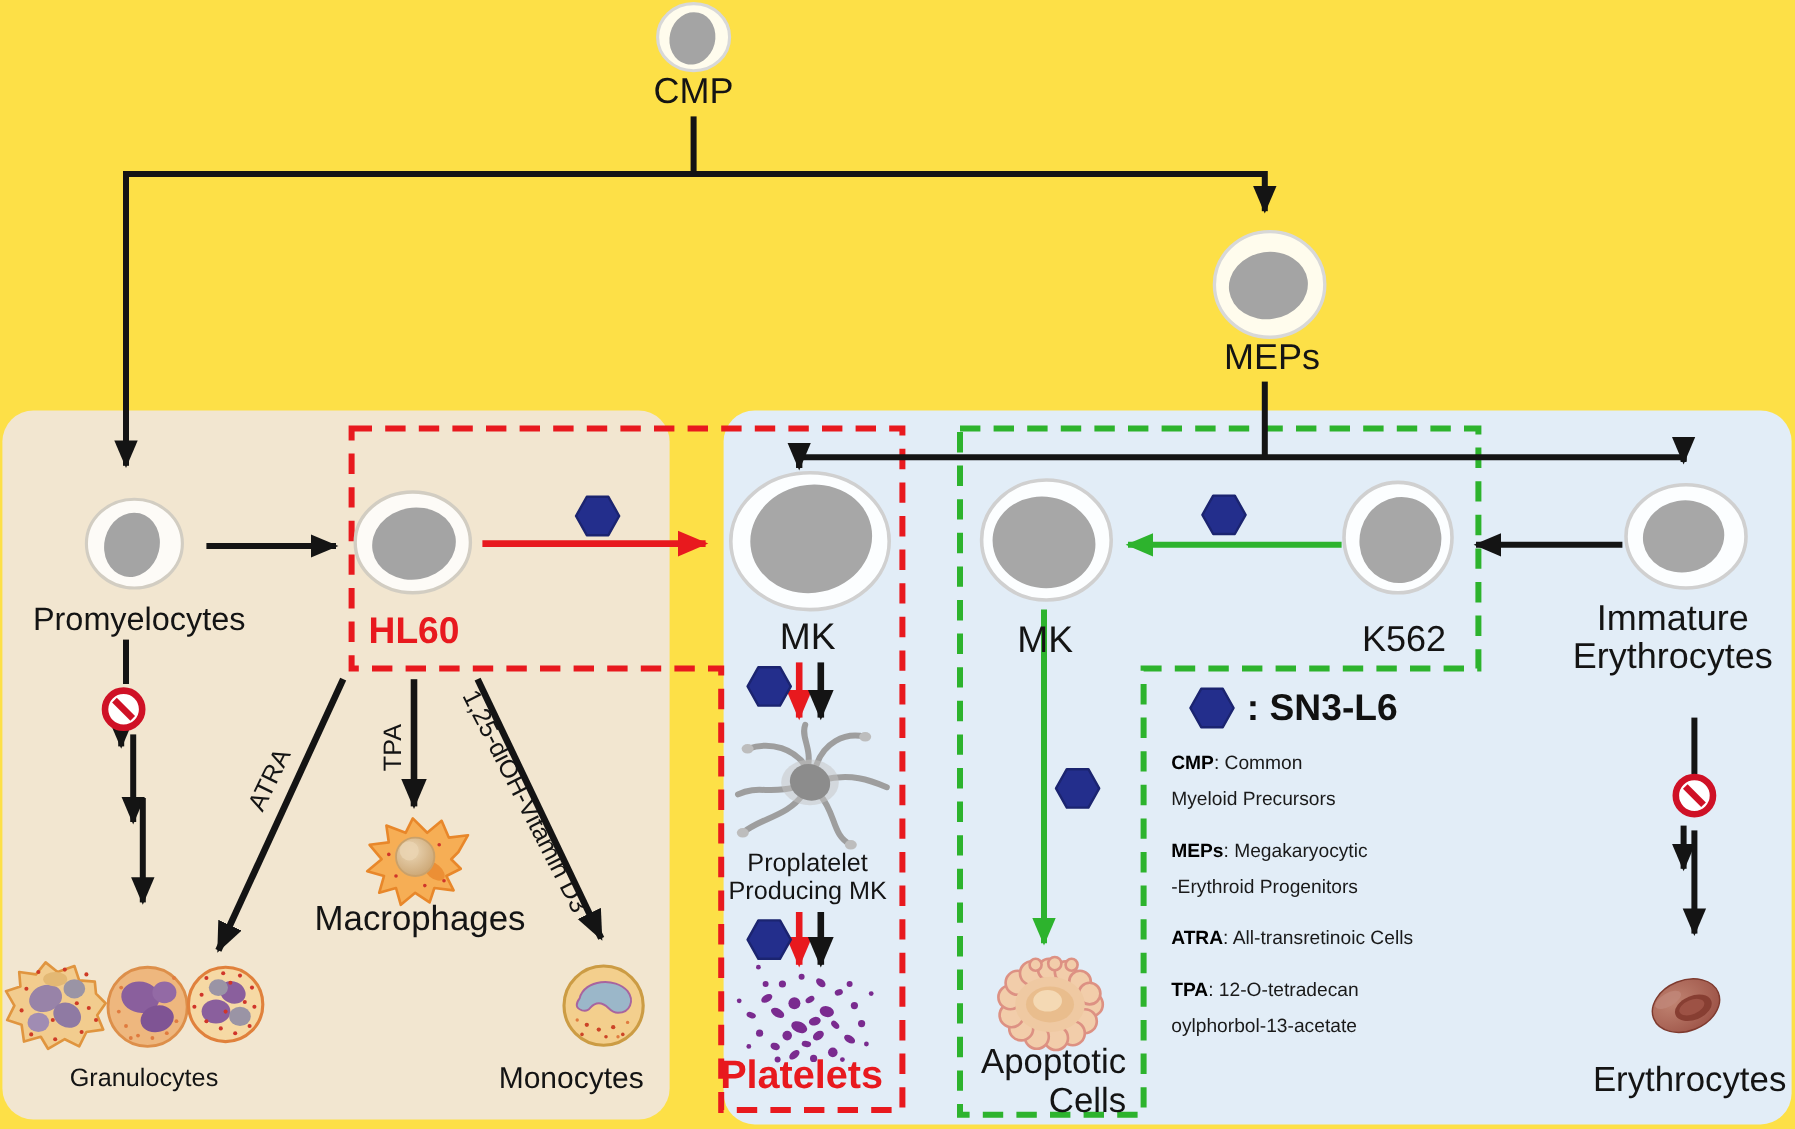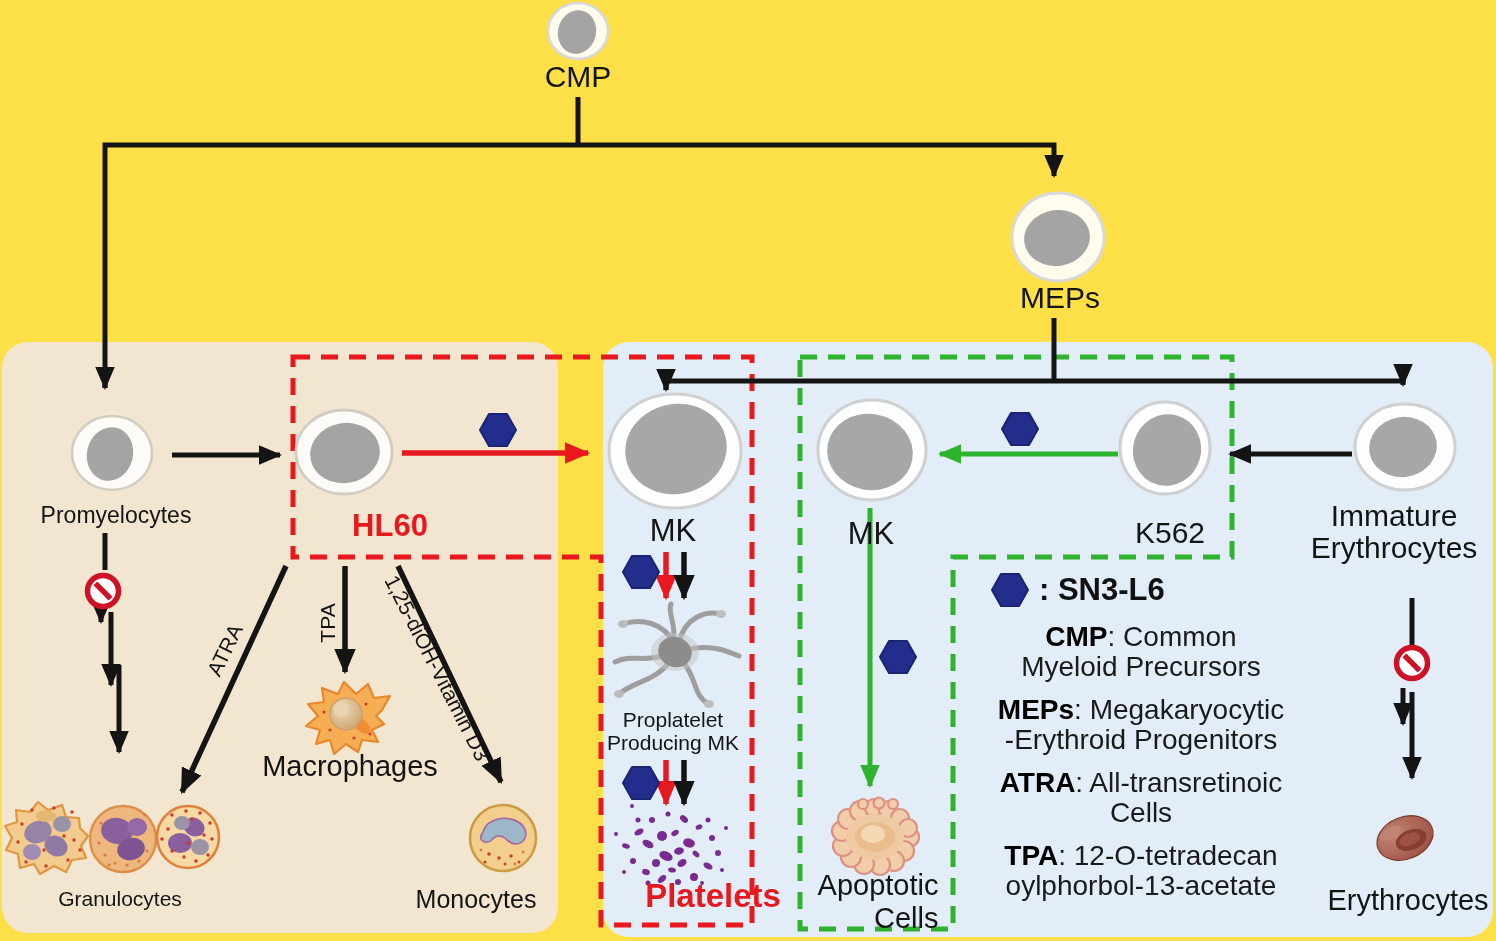--- a/index.html
+++ b/index.html
@@ -11,28 +11,28 @@
          font-family:"Liberation Sans",sans-serif;background:#fde047;}
   .panel{position:absolute;border-radius:26px;}
   .panel-tan{background:var(--tan);}
   .panel-blue{background:var(--blue);}
   svg.layer{position:absolute;left:0;top:0;}
   .lbl{position:absolute;transform:translate(-50%,-50%);text-align:center;
        white-space:pre-line;color:var(--ink);line-height:1.12;}
   .lbl.rot-atra{transform:translate(-50%,-50%) rotate(-64deg);}
   .lbl.rot-tpa{transform:translate(-50%,-50%) rotate(-90deg);}
   .lbl.rot-vitd3{transform:translate(-50%,-50%) rotate(63deg);white-space:nowrap;}
-  .c-red{color:var(--red);margin-left:45px;}
+  .c-red{color:var(--red);}
   .bold{font-weight:bold;}
   .sk-red{stroke:var(--red);} .sk-green{stroke:var(--green);}
   .fl-navy{fill:var(--navy);}
   #legend{position:absolute;left:976px;top:572px;width:330px;color:#000;}
   #legend .lg-title-row{display:flex;align-items:center;gap:9px;margin-bottom:14px;margin-left:14px;}
   #legend .lg-title{font-size:31px;font-weight:bold;color:#111;}
-  #legend .lg-entry{font-size:28px;line-height:30px;margin-bottom:13px;color:#1a1a1a;text-align:center;}
+  #legend .lg-entry{font-size:16px;line-height:30px;margin-bottom:13px;color:#1a1a1a;}
   #legend .lg-entry b{color:#000;}
   #legend .lg-entry span{white-space:pre-line;}
 </style>
 </head>
 <body>
 
 <div id="stage">
 
   <div class="panel panel-tan" style="left:2px;top:342px;width:556px;height:591px;"></div>
   <div class="panel panel-blue" style="left:603px;top:342px;width:890px;height:595px;"></div>
@@ -334,21 +334,21 @@
     <g transform="translate(1405,838) rotate(-22)">
       <ellipse rx="29" ry="21" fill="url(#gradRBC)" stroke="#7e3a2e" stroke-width="1.2"></ellipse>
       <ellipse cx="5" cy="4" rx="16" ry="10" fill="#873e32"></ellipse>
       <ellipse cx="4" cy="3" rx="11" ry="6" fill="#9d5245"></ellipse>
       <ellipse cx="-12" cy="-10" rx="12" ry="5.5" fill="#c08779" opacity="0.8" transform="rotate(-8 -12 -10)"></ellipse>
     </g>
   </svg>
 
   <div class="lbl" style="left:578px;top:77px;font-size:30px;">CMP</div>
   <div class="lbl" style="left:1060px;top:298px;font-size:30px;">MEPs</div>
-  <div class="lbl" style="left:116px;top:516px;font-size:23px;text-align:center;">Promyelocytes</div>
+  <div class="lbl" style="left:116px;top:516px;font-size:27px;text-align:center;">Promyelocytes</div>
   <div class="lbl bold c-red" style="left:345px;top:526px;font-size:31px;">HL60</div>
   <div class="lbl" style="left:673px;top:531px;font-size:31px;">MK</div>
   <div class="lbl" style="left:871px;top:534px;font-size:31px;">MK</div>
   <div class="lbl" style="left:1170px;top:533px;font-size:30px;">K562</div>
   <div class="lbl" style="left:1394px;top:532px;font-size:30px;line-height:32px;">Immature
 Erythrocytes</div>
   <div class="lbl" style="left:673px;top:731px;font-size:21px;line-height:23px;">Proplatelet
 Producing MK</div>
   <div class="lbl bold c-red" style="left:668px;top:896px;font-size:33px;">Platelets</div>
   <div class="lbl" style="left:878px;top:902px;font-size:29px;line-height:33px;text-align:right;">Apoptotic

